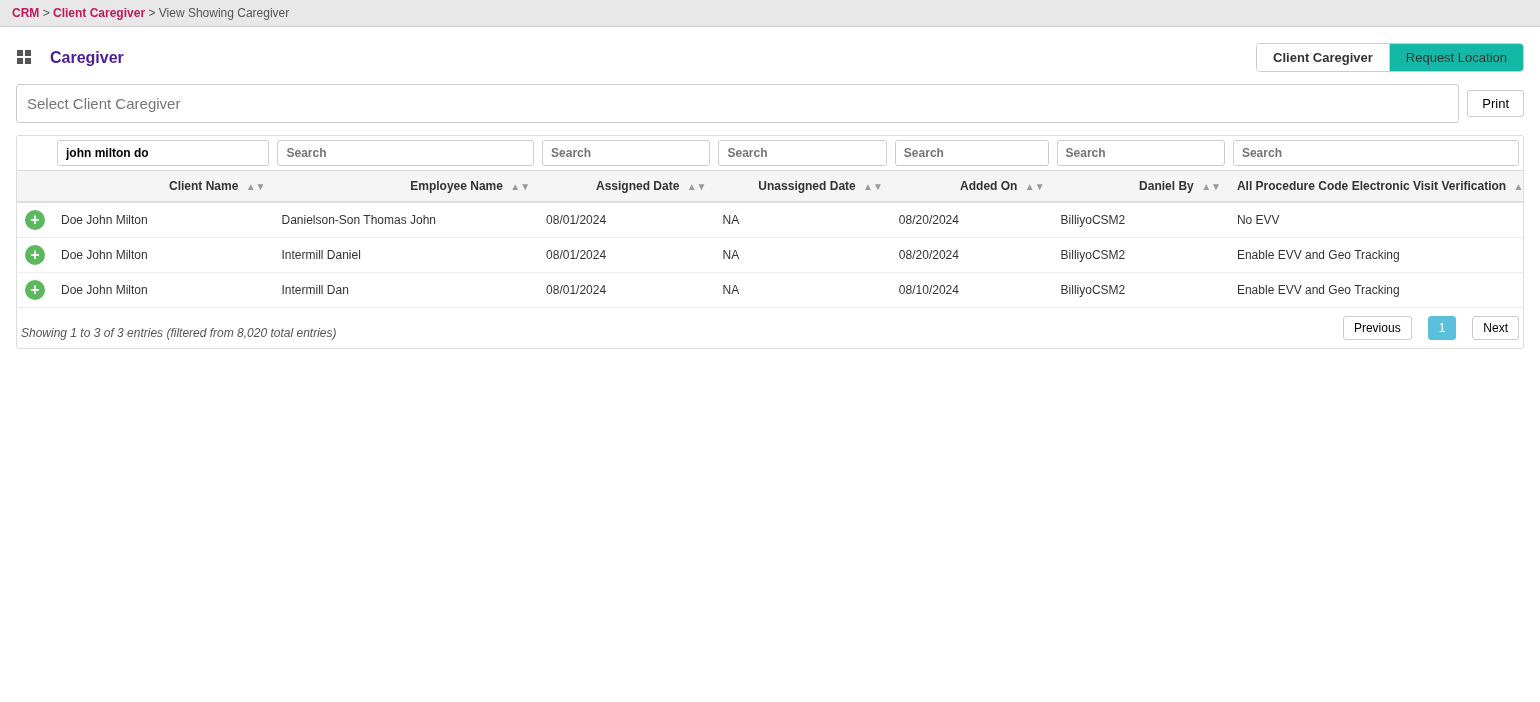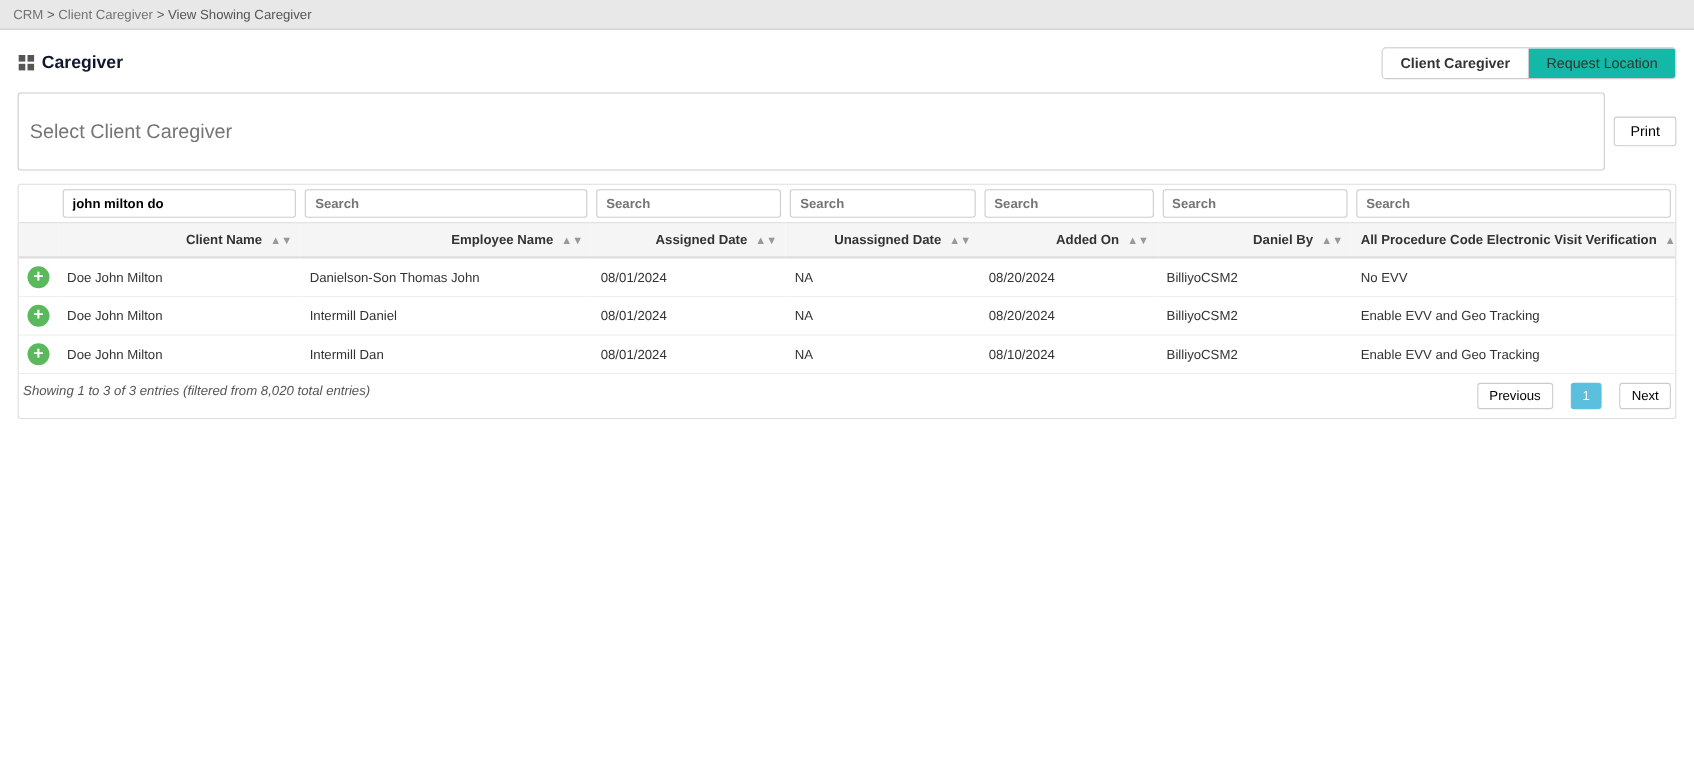--- a/index.html
+++ b/index.html
@@ -5,41 +5,41 @@
     * { box-sizing: border-box; margin: 0; padding: 0; }
     body { font-family: Arial, sans-serif; font-size: 13px; background: #fff; color: #333; }
 
     .breadcrumb {
       background: #e8e8e8;
       padding: 6px 12px;
       font-size: 12px;
       color: #555;
       border-bottom: 1px solid #ccc;
     }
-    .breadcrumb a { color: #737373; text-decoration: none; }
+    .breadcrumb a { color: #be185d; text-decoration: none; font-weight: bold; }
     .breadcrumb span { color: #555; }
 
     .main-content {
       padding: 16px;
     }
 
     .page-header {
       display: flex;
       justify-content: space-between;
       align-items: center;
       margin-bottom: 12px;
     }
 
     .page-title {
       display: flex;
       align-items: center;
-      gap: 4px;
+      gap: 16px;
       font-size: 16px;
       font-weight: bold;
-      color: #0f172a;
+      color: #4c1d95;
     }
 
     .page-title .grid-icon {
       display: inline-block;
       width: 18px;
       height: 18px;
       vertical-align: middle;
     }
 
     .tab-buttons {
@@ -66,24 +66,24 @@
 
     .select-row {
       display: flex;
       align-items: center;
       margin-bottom: 12px;
       gap: 8px;
     }
 
     .select-input {
       flex: 1;
-      padding: 24px 10px;
-      border: 1px solid #ccc;
-      border-radius: 3px;
-      font-size: 18px;
+      padding: 10px 10px;
+      border: 1px solid #ccc;
+      border-radius: 3px;
+      font-size: 15px;
       color: #999;
     }
 
     .print-btn {
       padding: 5px 14px;
       border: 1px solid #ccc;
       border-radius: 3px;
       background: #fff;
       font-size: 13px;
       cursor: pointer;
@@ -162,21 +162,21 @@
       font-size: 16px;
       line-height: 1;
       cursor: pointer;
       border: none;
       font-weight: bold;
     }
 
     .footer-row {
       display: flex;
       justify-content: space-between;
-      align-items: flex-start;
+      align-items: flex-end;
       padding: 8px 4px;
       font-size: 12px;
       color: #555;
       font-style: italic;
     }
 
     .pagination {
       display: flex;
       gap: 16px;
       align-items: center;

